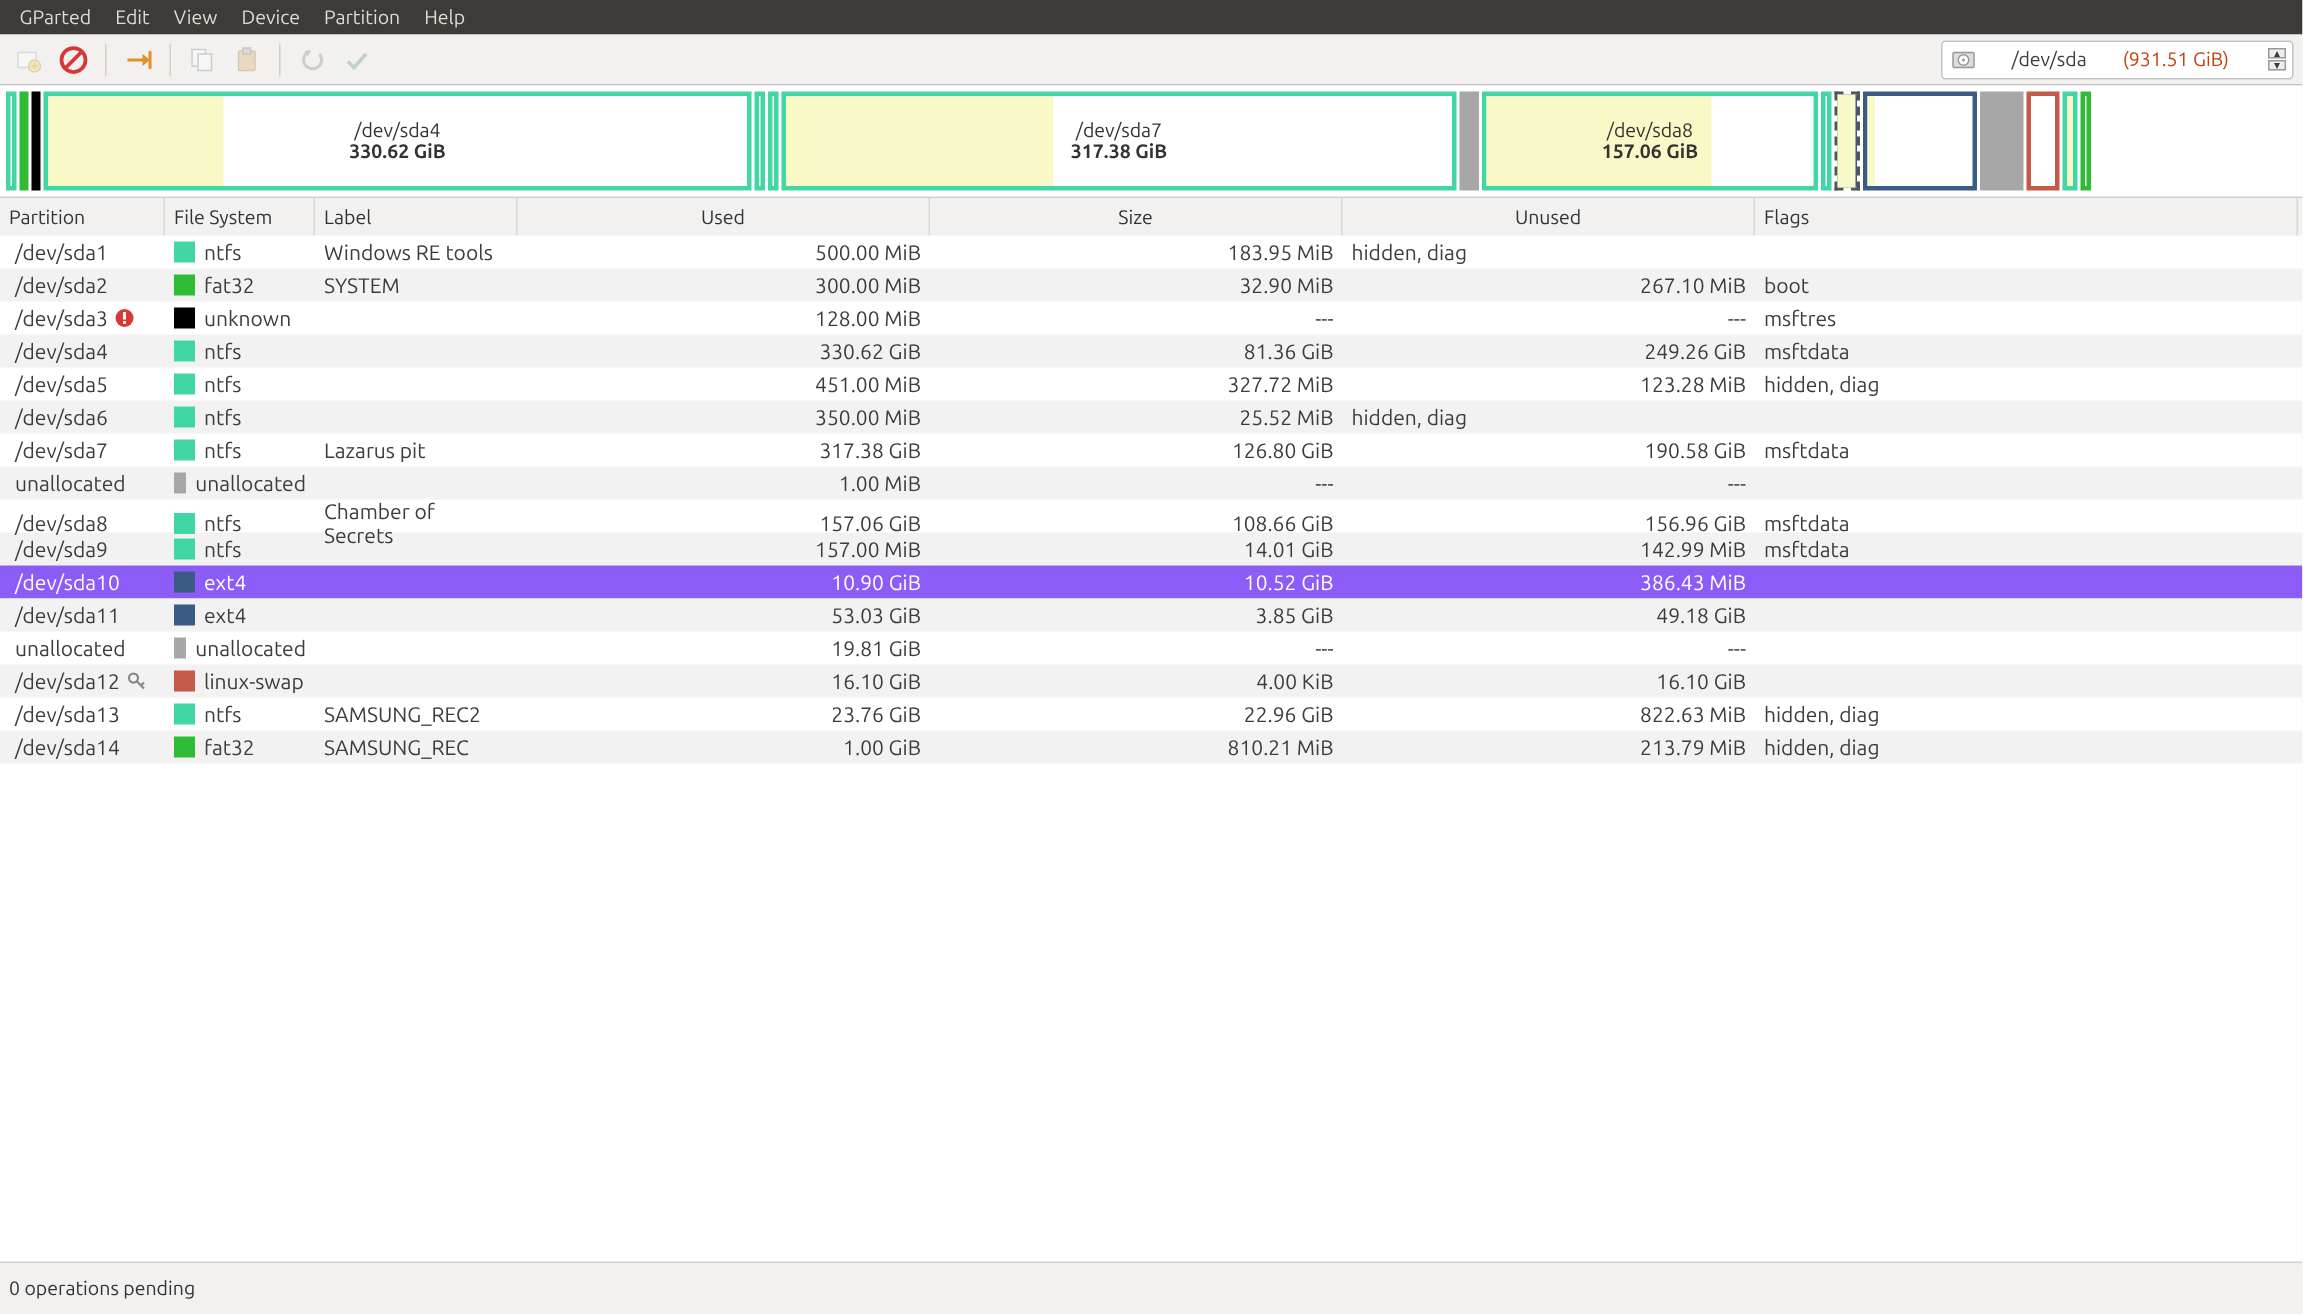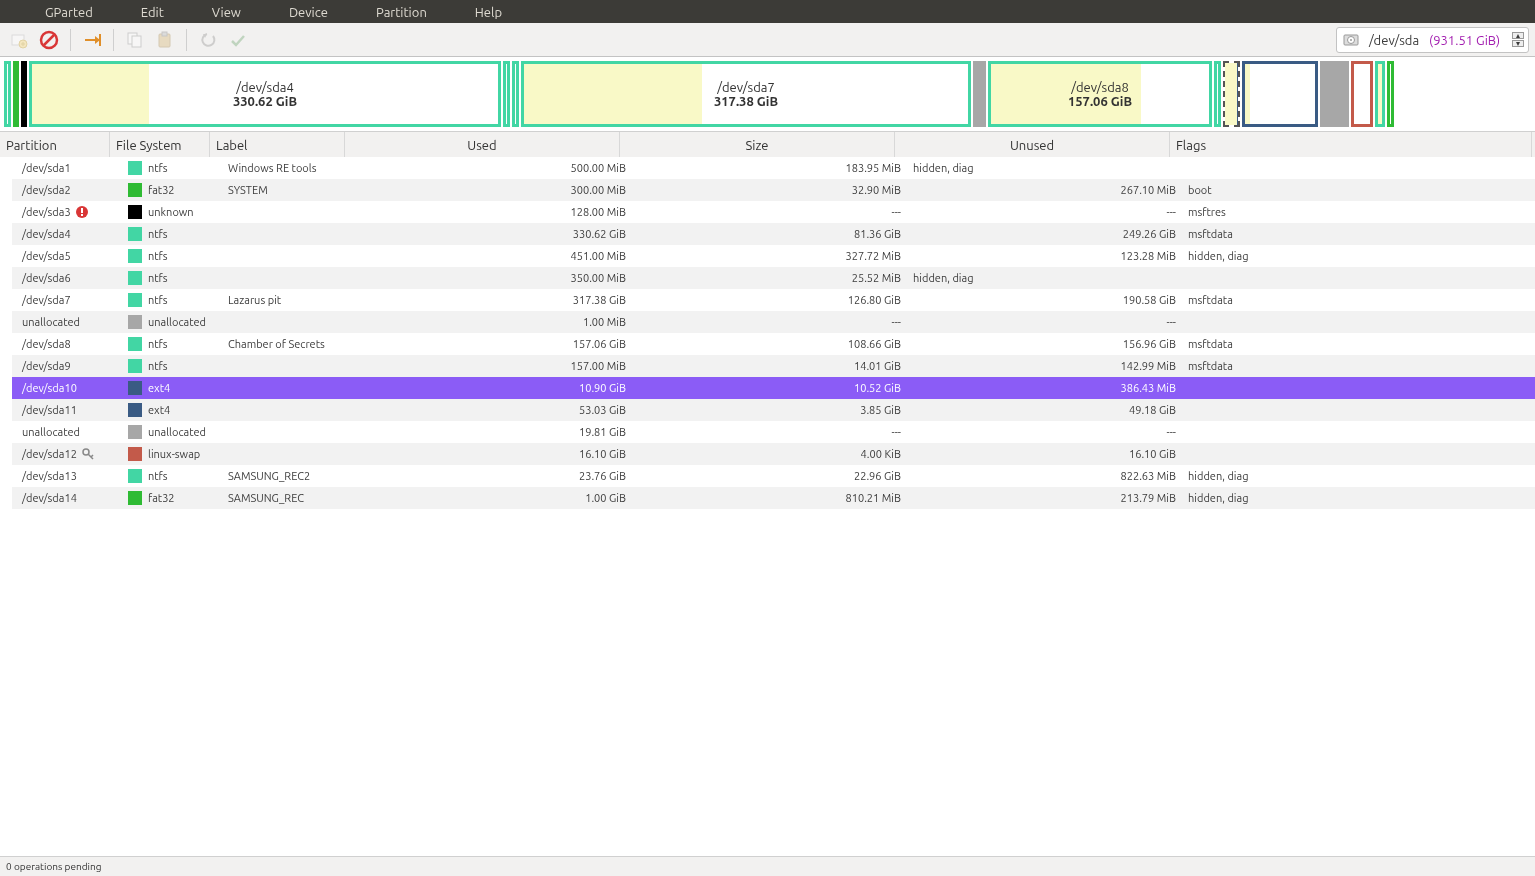--- a/index.html
+++ b/index.html
@@ -19,21 +19,20 @@
   color: #dfdbd2;
   height: 23px;
   display: flex;
   align-items: center;
   padding: 0 5px;
   font-size: 13px;
 }
 .menubar .menu-item {
   padding: 0 8px;
   cursor: default;
-  margin-left: 32px;
 }
 .toolbar {
   background: #f2f1f0;
   height: 34px;
   border-bottom: 1px solid #c3c3c3;
   display: flex;
   align-items: center;
   padding: 0 6px;
   gap: 4px;
 }
@@ -44,21 +43,21 @@
   border-radius: 3px;
 }
 .tb-btn.disabled { opacity: 0.4; }
 .spacer { flex: 1; }
 .device-selector {
   display: flex; align-items: center;
   background: #fff;
   border: 1px solid #c3c3c3;
   border-radius: 3px;
   padding: 2px 4px 2px 6px;
-  gap: 10px;
+  gap: 24px;
   height: 26px;
 }
 .device-selector .dev-icon { width:16px; height:16px; }
 .spinner { display:flex; flex-direction:column; gap:1px; margin-left:2px;}
 .spinner .sb { width:12px; height:7px; border:1px solid #999; background:#eee; font-size:8px; display:flex; align-items:center; justify-content:center; }
 
 .partition-map {
   background: #fff;
   height: 75px;
   padding: 4px 4px;
@@ -98,37 +97,37 @@
   align-items: center;
 }
 .thead {
   height: 25px;
   background: #f2f1f0;
   font-size: 13px;
   color: #333;
 }
 .thead .th { padding: 0 6px; border-right: 1px solid #d8d8d8; height:100%; display:flex; align-items:center; }
 .thead .th.right { justify-content: center; }
-.tbody .trow { height: 22px; font-size: 11px; margin-left: 12px; }
+.tbody .trow { height: 22px; font-size: 14px; }
 .tbody .trow:nth-child(even) { background: #f2f2f2; }
 .tbody .trow.selected { background: #8b5cf6; color: #fff; }
 .td { padding: 0 6px; display:flex; align-items:center; height:100%; }
 .td.right { justify-content: flex-end; }
 .fs-cell { display:flex; align-items:center; gap:6px; }
 .fs-sw { width: 14px; height: 14px; display:inline-block; }
 .part-cell { display:flex; align-items:center; gap:4px; padding-left:10px; }
 .warn-icon, .key-icon { width:14px; height:14px; display:inline-flex; align-items:center; justify-content:center; }
 
 .statusbar {
-  height: 19px;
+  height: 34px;
   background: #f2f1f0;
   display: flex;
   align-items: center;
   padding: 0 6px;
-  font-size: 10px;
+  font-size: 13px;
   color: #333;
 }
 </style>
 </head>
 <body>
 
 <div class="menubar" id="menubar">
     <div class="menu-item">GParted</div>
     <div class="menu-item">Edit</div>
     <div class="menu-item">View</div>
@@ -185,21 +184,21 @@
       </svg>
   </div>
   <div class="spacer"></div>
   <div class="device-selector">
     <svg class="dev-icon" viewBox="0 0 16 16">
         <rect x="1" y="3" width="14" height="10" rx="1" fill="#ddd" stroke="#999"></rect>
         <circle cx="8" cy="8" r="3.5" fill="#fff" stroke="#999"></circle>
         <circle cx="8" cy="8" r="1" fill="#999"></circle>
       </svg>
     <span>/dev/sda</span>
-    <span style="color:#a21caf;">(931.51 GiB)</span>
+    <span style="color:#c2410c;">(931.51 GiB)</span>
     <div class="spinner">
       <div class="sb">▴</div>
       <div class="sb">▾</div>
     </div>
   </div>
 </div>
 
 <div class="partition-map" id="pmap">
     <div class="pm-block" style="width: 7px; border-color: rgb(66, 214, 164);">
       <div class="fill" style="width: 0%;"></div>

